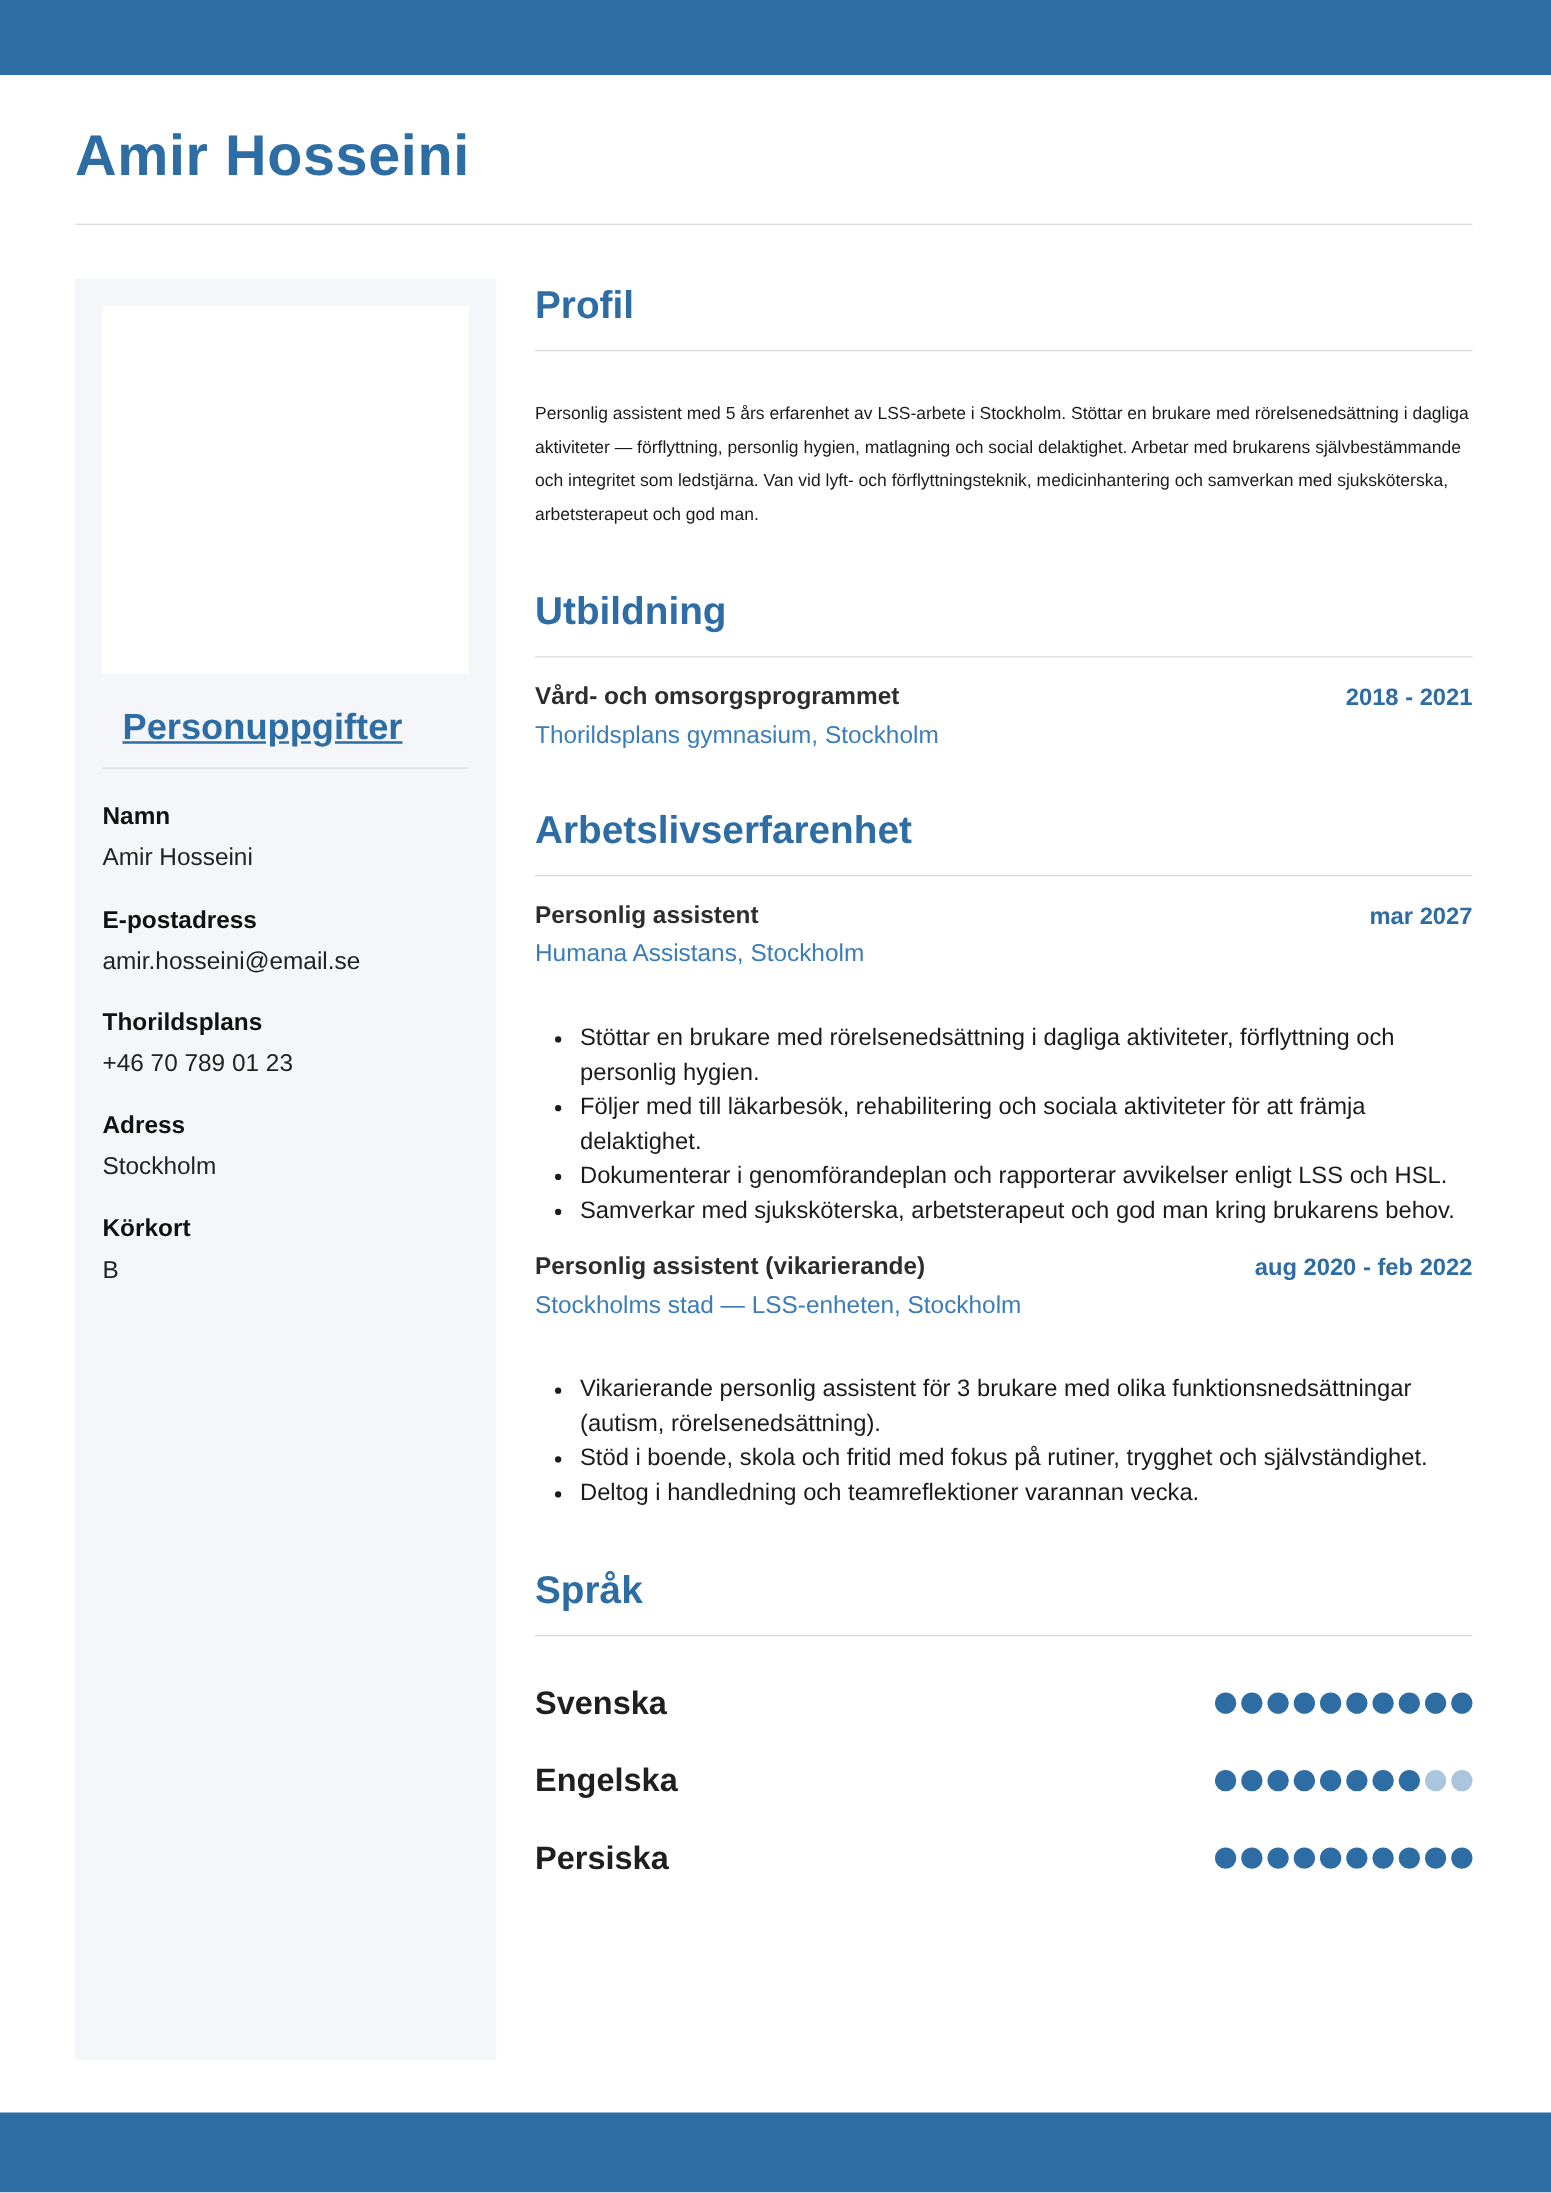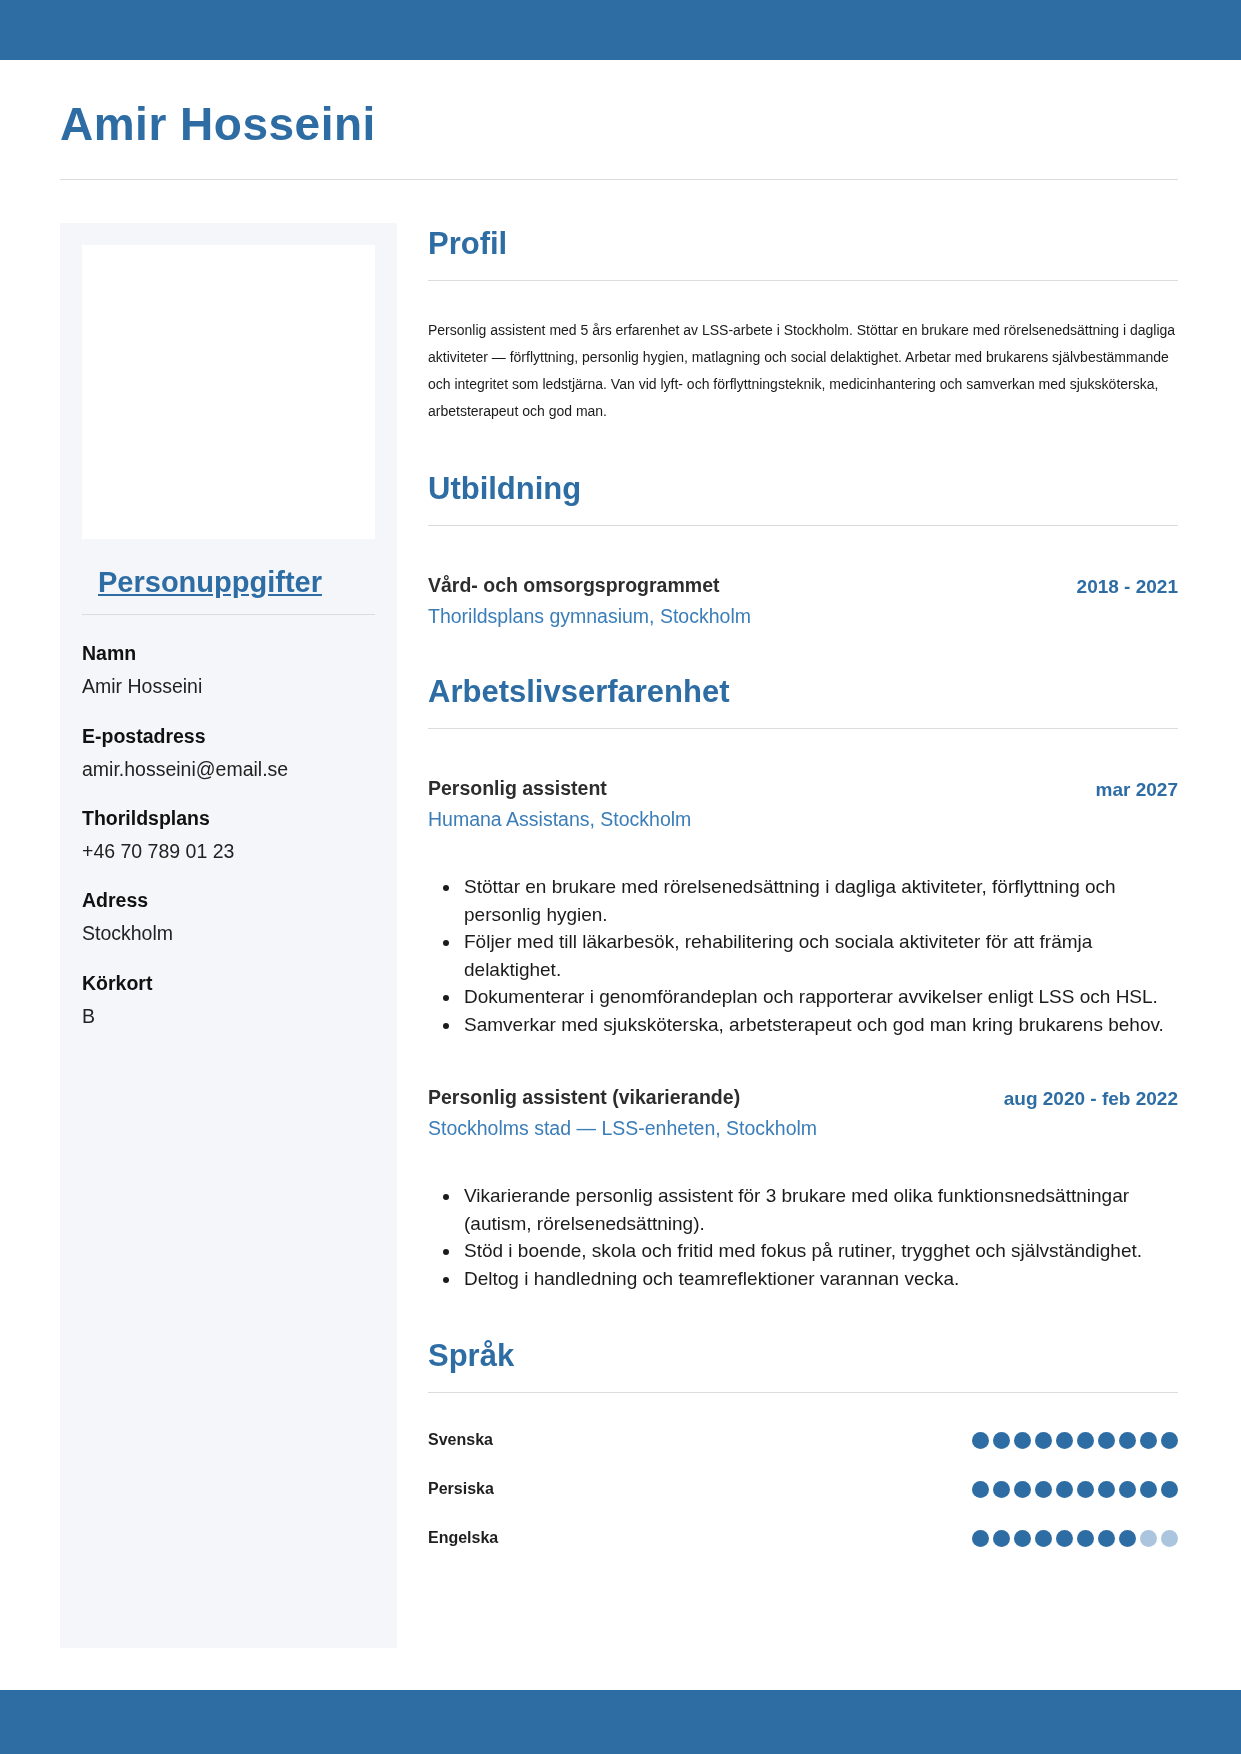--- a/index.html
+++ b/index.html
@@ -89,21 +89,21 @@
   .profile-text {
     margin: 36px 0 0 0;
     font-size: 14px;
     line-height: 27px;
     color: #1b1b1b;
   }
   .entry-header {
     display: flex;
     justify-content: space-between;
     align-items: flex-start;
-    margin-top: 48px;
+    margin-top: 20px;
   }
   .entry-header.followup { }
   .entry-title {
     font-size: 19.5px;
     font-weight: bold;
     color: #2d2d2d;
     margin-bottom: 8px;
   }
   .entry-sub {
     font-size: 19.5px;
@@ -126,21 +126,21 @@
   ul.bullets li { margin: 0; padding-left: 3px; }
   
   .lang-row {
     display: flex;
     justify-content: space-between;
     align-items: center;
     margin-top: 31px;
   }
   .lang-row.first { margin-top: 38px; }
   .lang-name {
-    font-size: 16px;
+    font-size: 26px;
     font-weight: bold;
     color: #1f1f1f;
   }
   .dots { display: flex; gap: 4px; }
   .dot { width: 17px; height: 17px; border-radius: 50%; }
   .dot-filled { background: var(--accent, #2e6da4); }
   .dot-empty  { background: var(--dot-empty, #abc5de); }
   .bottombar {
     position: absolute;
     left: 0; right: 0; bottom: 0;
@@ -252,48 +252,48 @@
               <span class="dot dot-filled"></span>
               <span class="dot dot-filled"></span>
               <span class="dot dot-filled"></span>
               <span class="dot dot-filled"></span>
               <span class="dot dot-filled"></span>
               <span class="dot dot-filled"></span>
               <span class="dot dot-filled"></span>
             </div>
         </div>
         <div class="lang-row">
-          <div class="lang-name">Persiska</div>
-          <div class="dots">
-              <span class="dot dot-filled"></span>
-              <span class="dot dot-filled"></span>
-              <span class="dot dot-filled"></span>
-              <span class="dot dot-filled"></span>
-              <span class="dot dot-filled"></span>
-              <span class="dot dot-filled"></span>
-              <span class="dot dot-filled"></span>
-              <span class="dot dot-filled"></span>
-              <span class="dot dot-filled"></span>
-              <span class="dot dot-filled"></span>
-            </div>
-        </div>
-        <div class="lang-row">
           <div class="lang-name">Engelska</div>
           <div class="dots">
               <span class="dot dot-filled"></span>
               <span class="dot dot-filled"></span>
               <span class="dot dot-filled"></span>
               <span class="dot dot-filled"></span>
               <span class="dot dot-filled"></span>
               <span class="dot dot-filled"></span>
               <span class="dot dot-filled"></span>
               <span class="dot dot-filled"></span>
               <span class="dot dot-empty"></span>
               <span class="dot dot-empty"></span>
             </div>
         </div>
+        <div class="lang-row">
+          <div class="lang-name">Persiska</div>
+          <div class="dots">
+              <span class="dot dot-filled"></span>
+              <span class="dot dot-filled"></span>
+              <span class="dot dot-filled"></span>
+              <span class="dot dot-filled"></span>
+              <span class="dot dot-filled"></span>
+              <span class="dot dot-filled"></span>
+              <span class="dot dot-filled"></span>
+              <span class="dot dot-filled"></span>
+              <span class="dot dot-filled"></span>
+              <span class="dot dot-filled"></span>
+            </div>
+        </div>
       </section>
 
     </main>
   </div>
 </div>
 
 <div class="bottombar"></div>
 
 </body></html>

